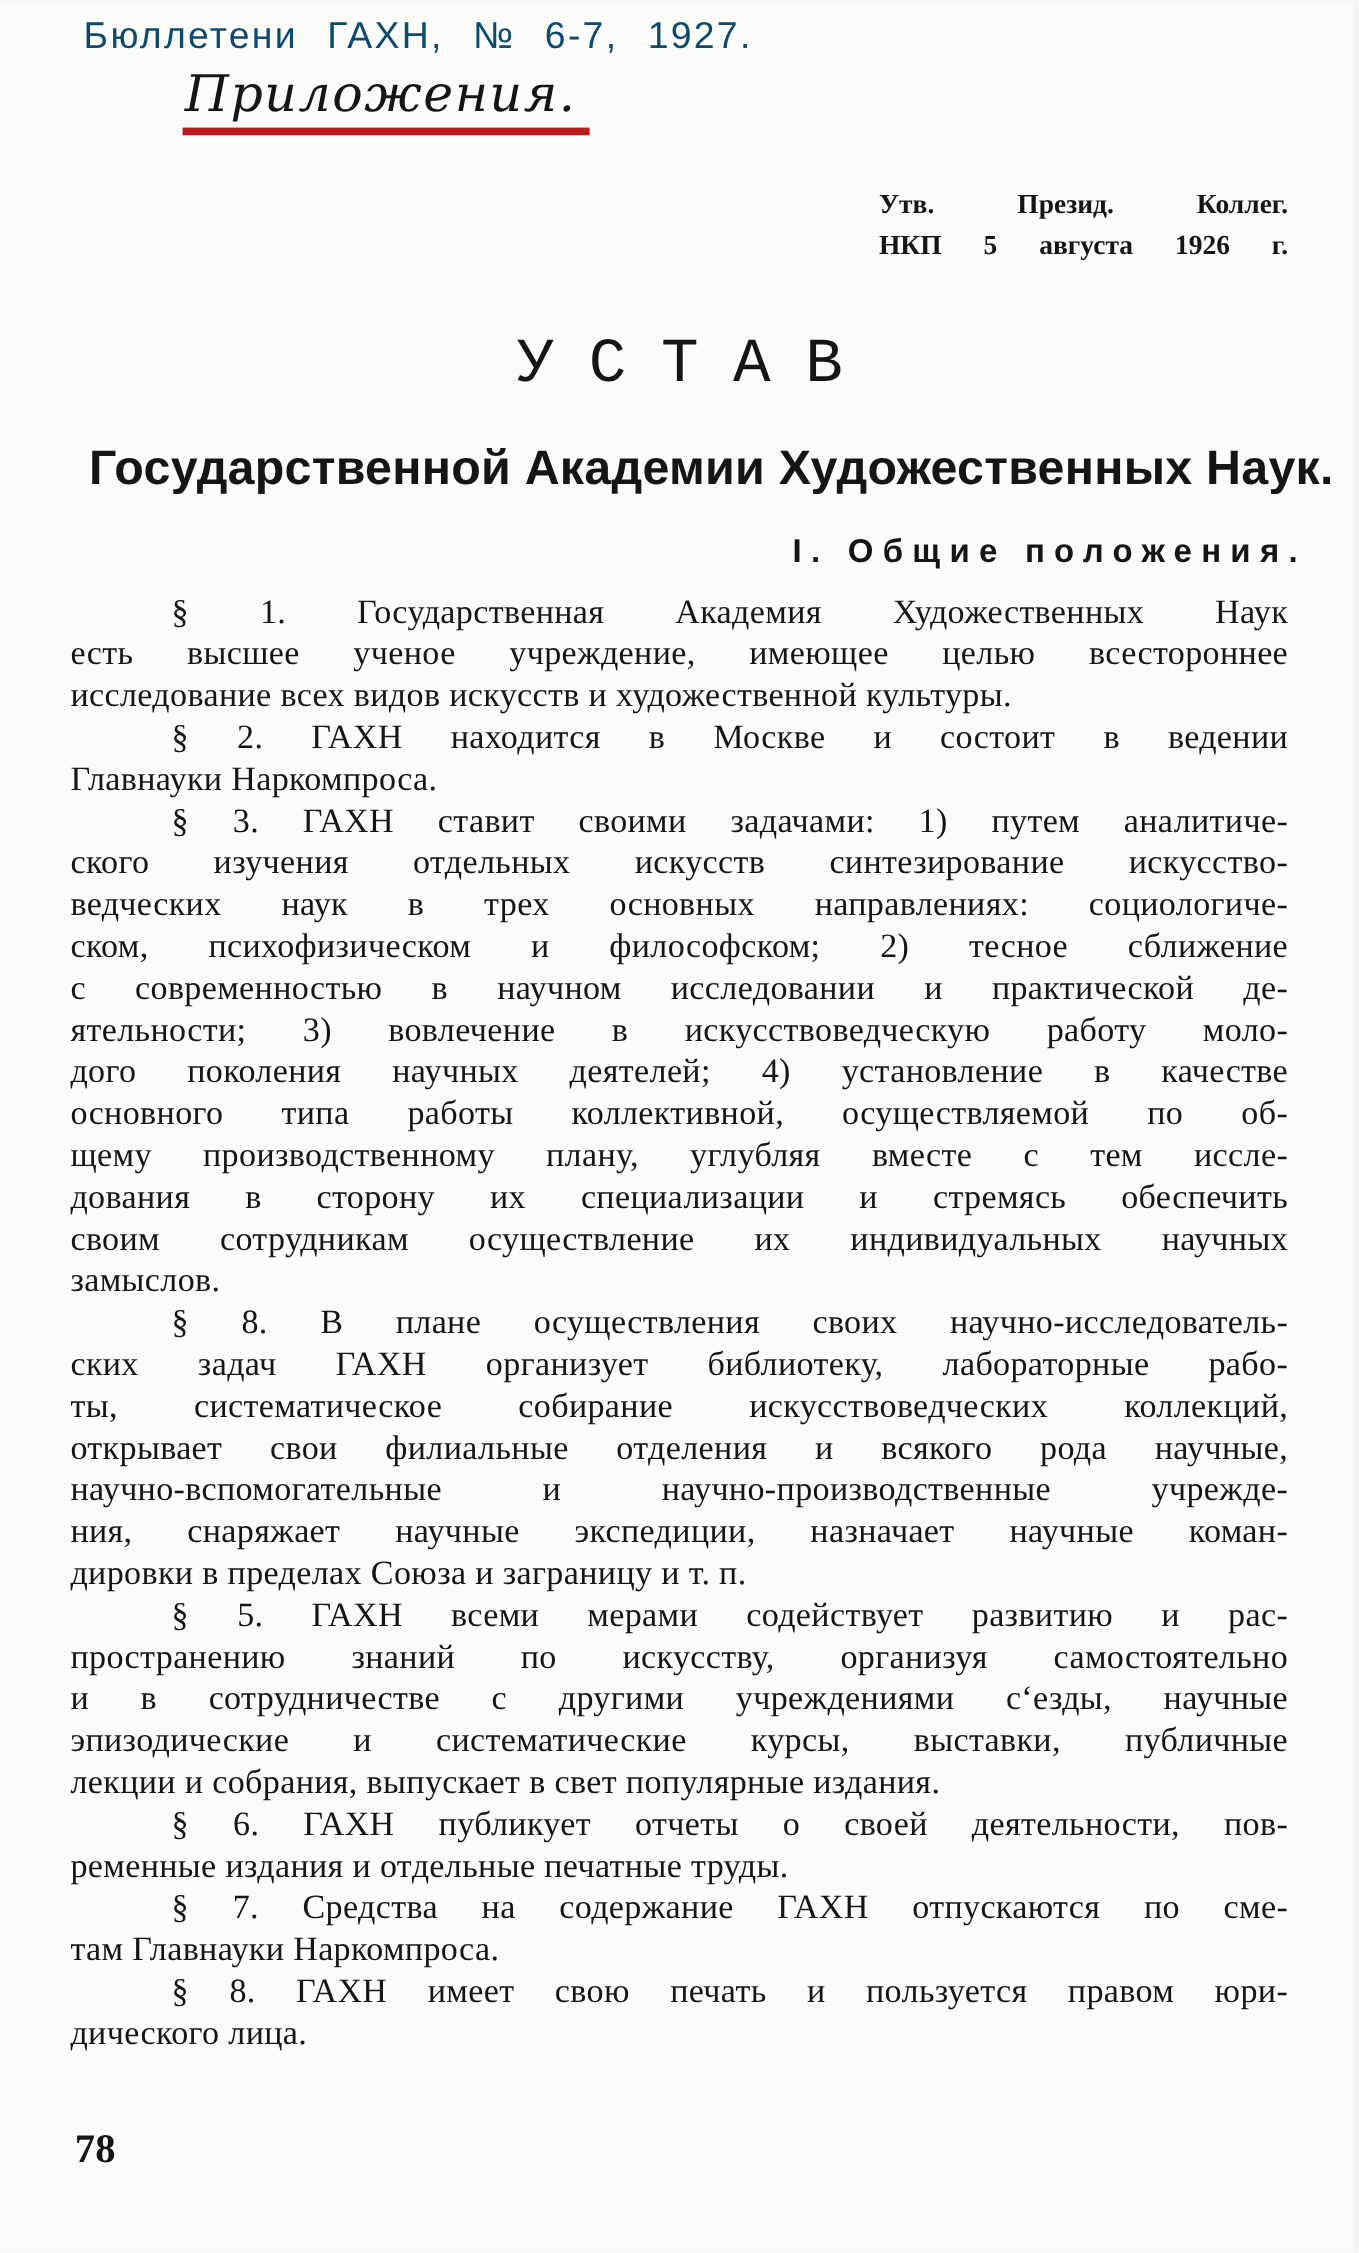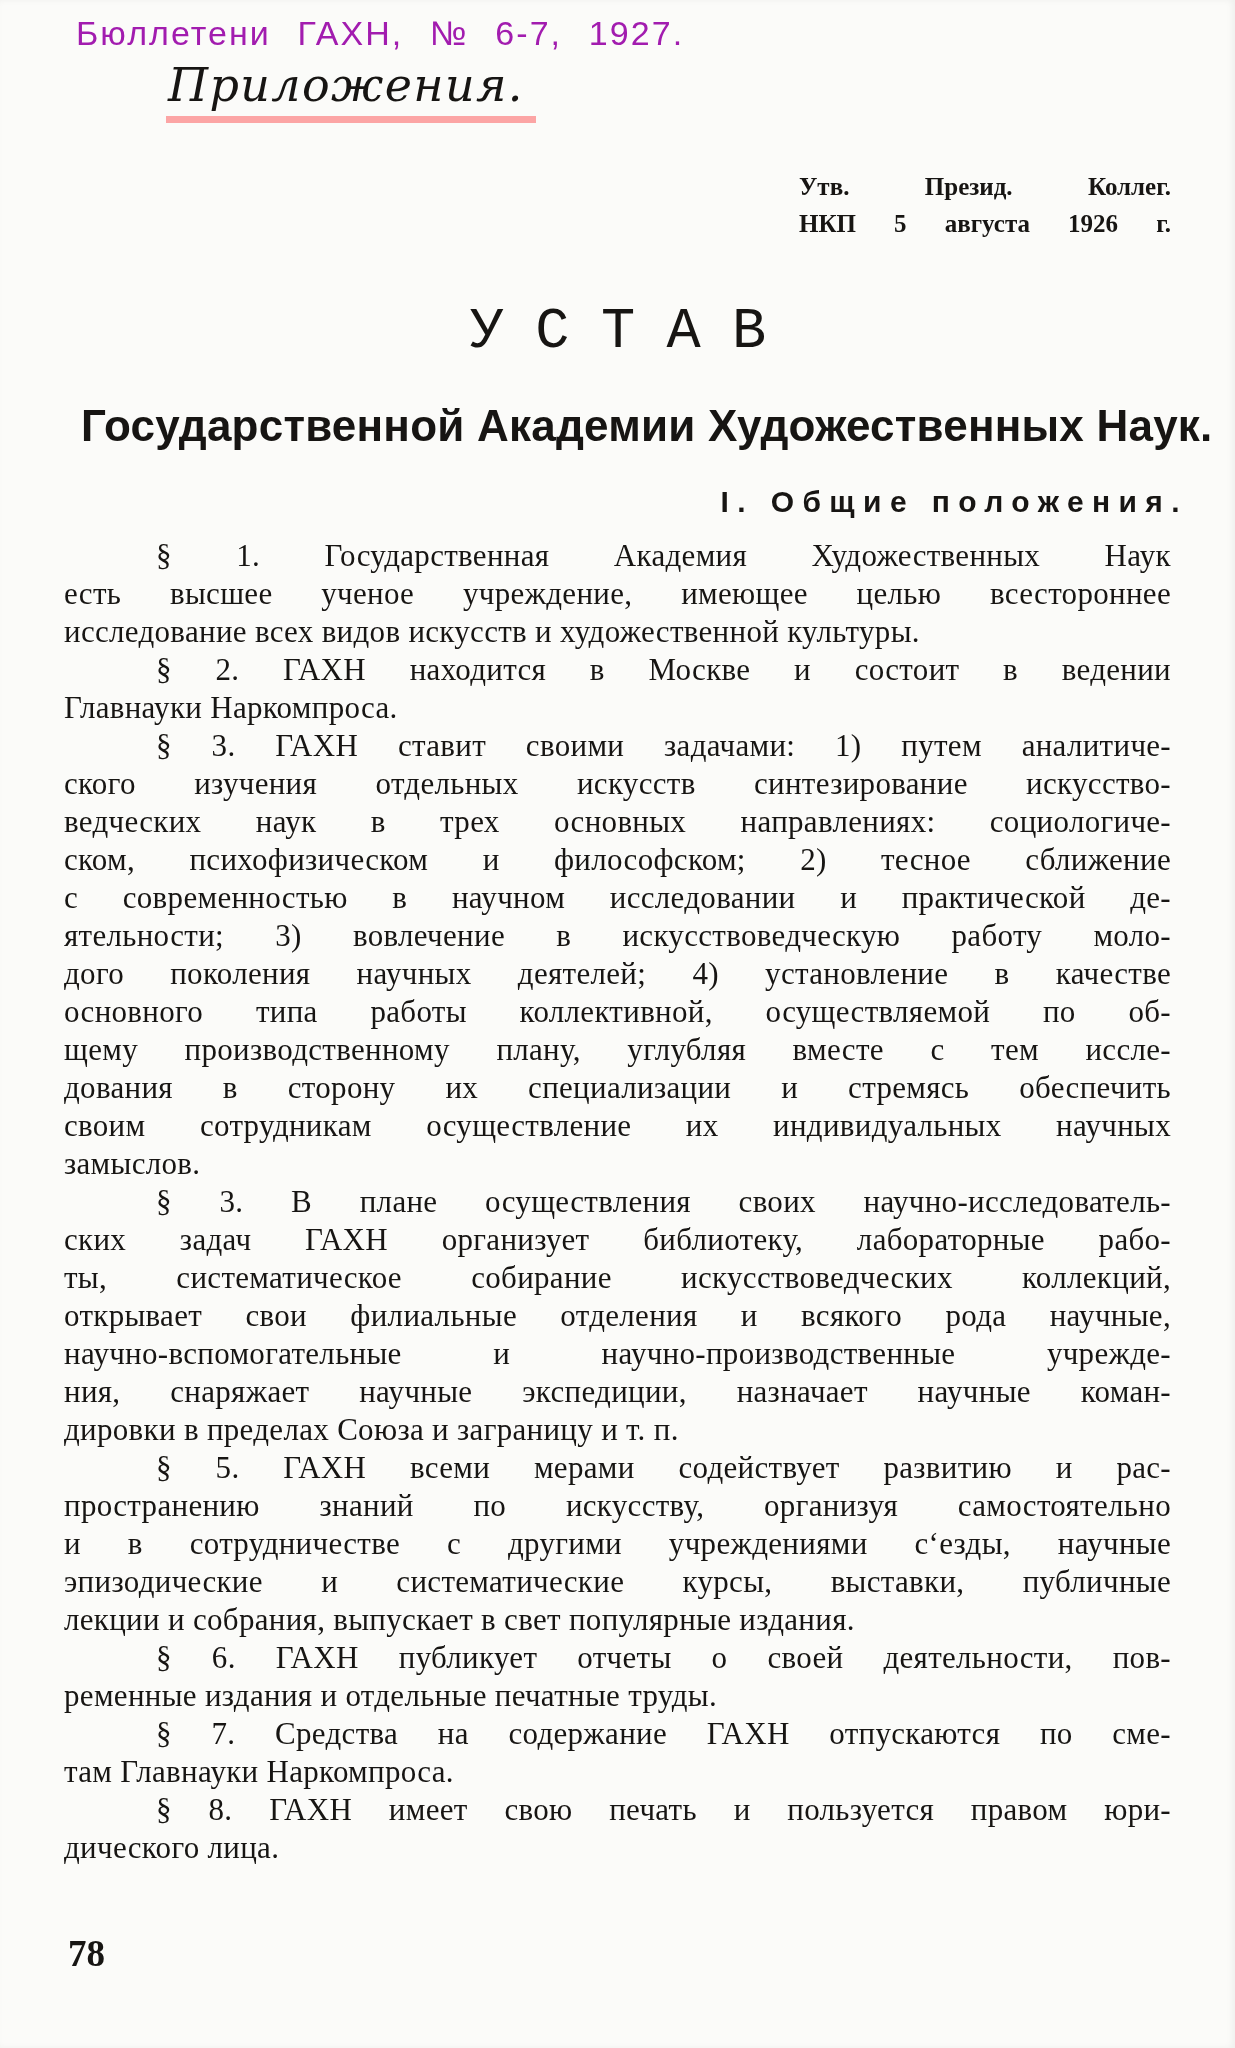--- a/index.html
+++ b/index.html
@@ -15,34 +15,34 @@
     overflow: hidden;
     box-shadow: inset -3px 0 6px rgba(0,0,0,0.05);
   }
   .journal-line {
     position: absolute;
     left: 76px; top: 14px;
     font-family: "Liberation Sans", sans-serif;
     font-size: 34px;
     letter-spacing: 0.06em;
     word-spacing: 0.45em;
-    color: #a21caf;
+    color: #0c4a6e;
   }
   .appendix {
     position: absolute;
     left: 166px; top: 58px;
   }
   .appendix-text {
     display: inline-block;
     font-family: "DejaVu Serif", serif;
     font-style: italic;
     font-size: 46px;
     letter-spacing: 0.03em;
     padding: 0 12px 4px 2px;
-    border-bottom: 7px solid #fca5a5;
+    border-bottom: 7px solid #b91c1c;
   }
   .approval {
     position: absolute;
     top: 168px; right: 64px;
     width: 372px;
     font-family: "Liberation Serif", serif;
     font-weight: bold;
     font-size: 25px;
     line-height: 37px;
   }
@@ -144,21 +144,21 @@
       <div class="line">ведческих наук в трех основных направлениях: социологиче-</div>
       <div class="line">ском, психофизическом и философском; 2) тесное сближение</div>
       <div class="line">с современностью в научном исследовании и практической де-</div>
       <div class="line">ятельности; 3) вовлечение в искусствоведческую работу моло-</div>
       <div class="line">дого поколения научных деятелей; 4) установление в качестве</div>
       <div class="line">основного типа работы коллективной, осуществляемой по об-</div>
       <div class="line">щему производственному плану, углубляя вместе с тем иссле-</div>
       <div class="line">дования в сторону их специализации и стремясь обеспечить</div>
       <div class="line">своим сотрудникам осуществление их индивидуальных научных</div>
       <div class="line last">замыслов.</div>
-      <div class="line first">§ 3. В плане осуществления своих научно-исследователь-</div>
+      <div class="line first">§ 8. В плане осуществления своих научно-исследователь-</div>
       <div class="line">ских задач ГАХН организует библиотеку, лабораторные рабо-</div>
       <div class="line">ты, систематическое собирание искусствоведческих коллекций,</div>
       <div class="line">открывает свои филиальные отделения и всякого рода научные,</div>
       <div class="line">научно-вспомогательные и научно-производственные учрежде-</div>
       <div class="line">ния, снаряжает научные экспедиции, назначает научные коман-</div>
       <div class="line last">дировки в пределах Союза и заграницу и т. п.</div>
       <div class="line first">§ 5. ГАХН всеми мерами содействует развитию и рас-</div>
       <div class="line">пространению знаний по искусству, организуя самостоятельно</div>
       <div class="line">и в сотрудничестве с другими учреждениями с‘езды, научные</div>
       <div class="line">эпизодические и систематические курсы, выставки, публичные</div>

